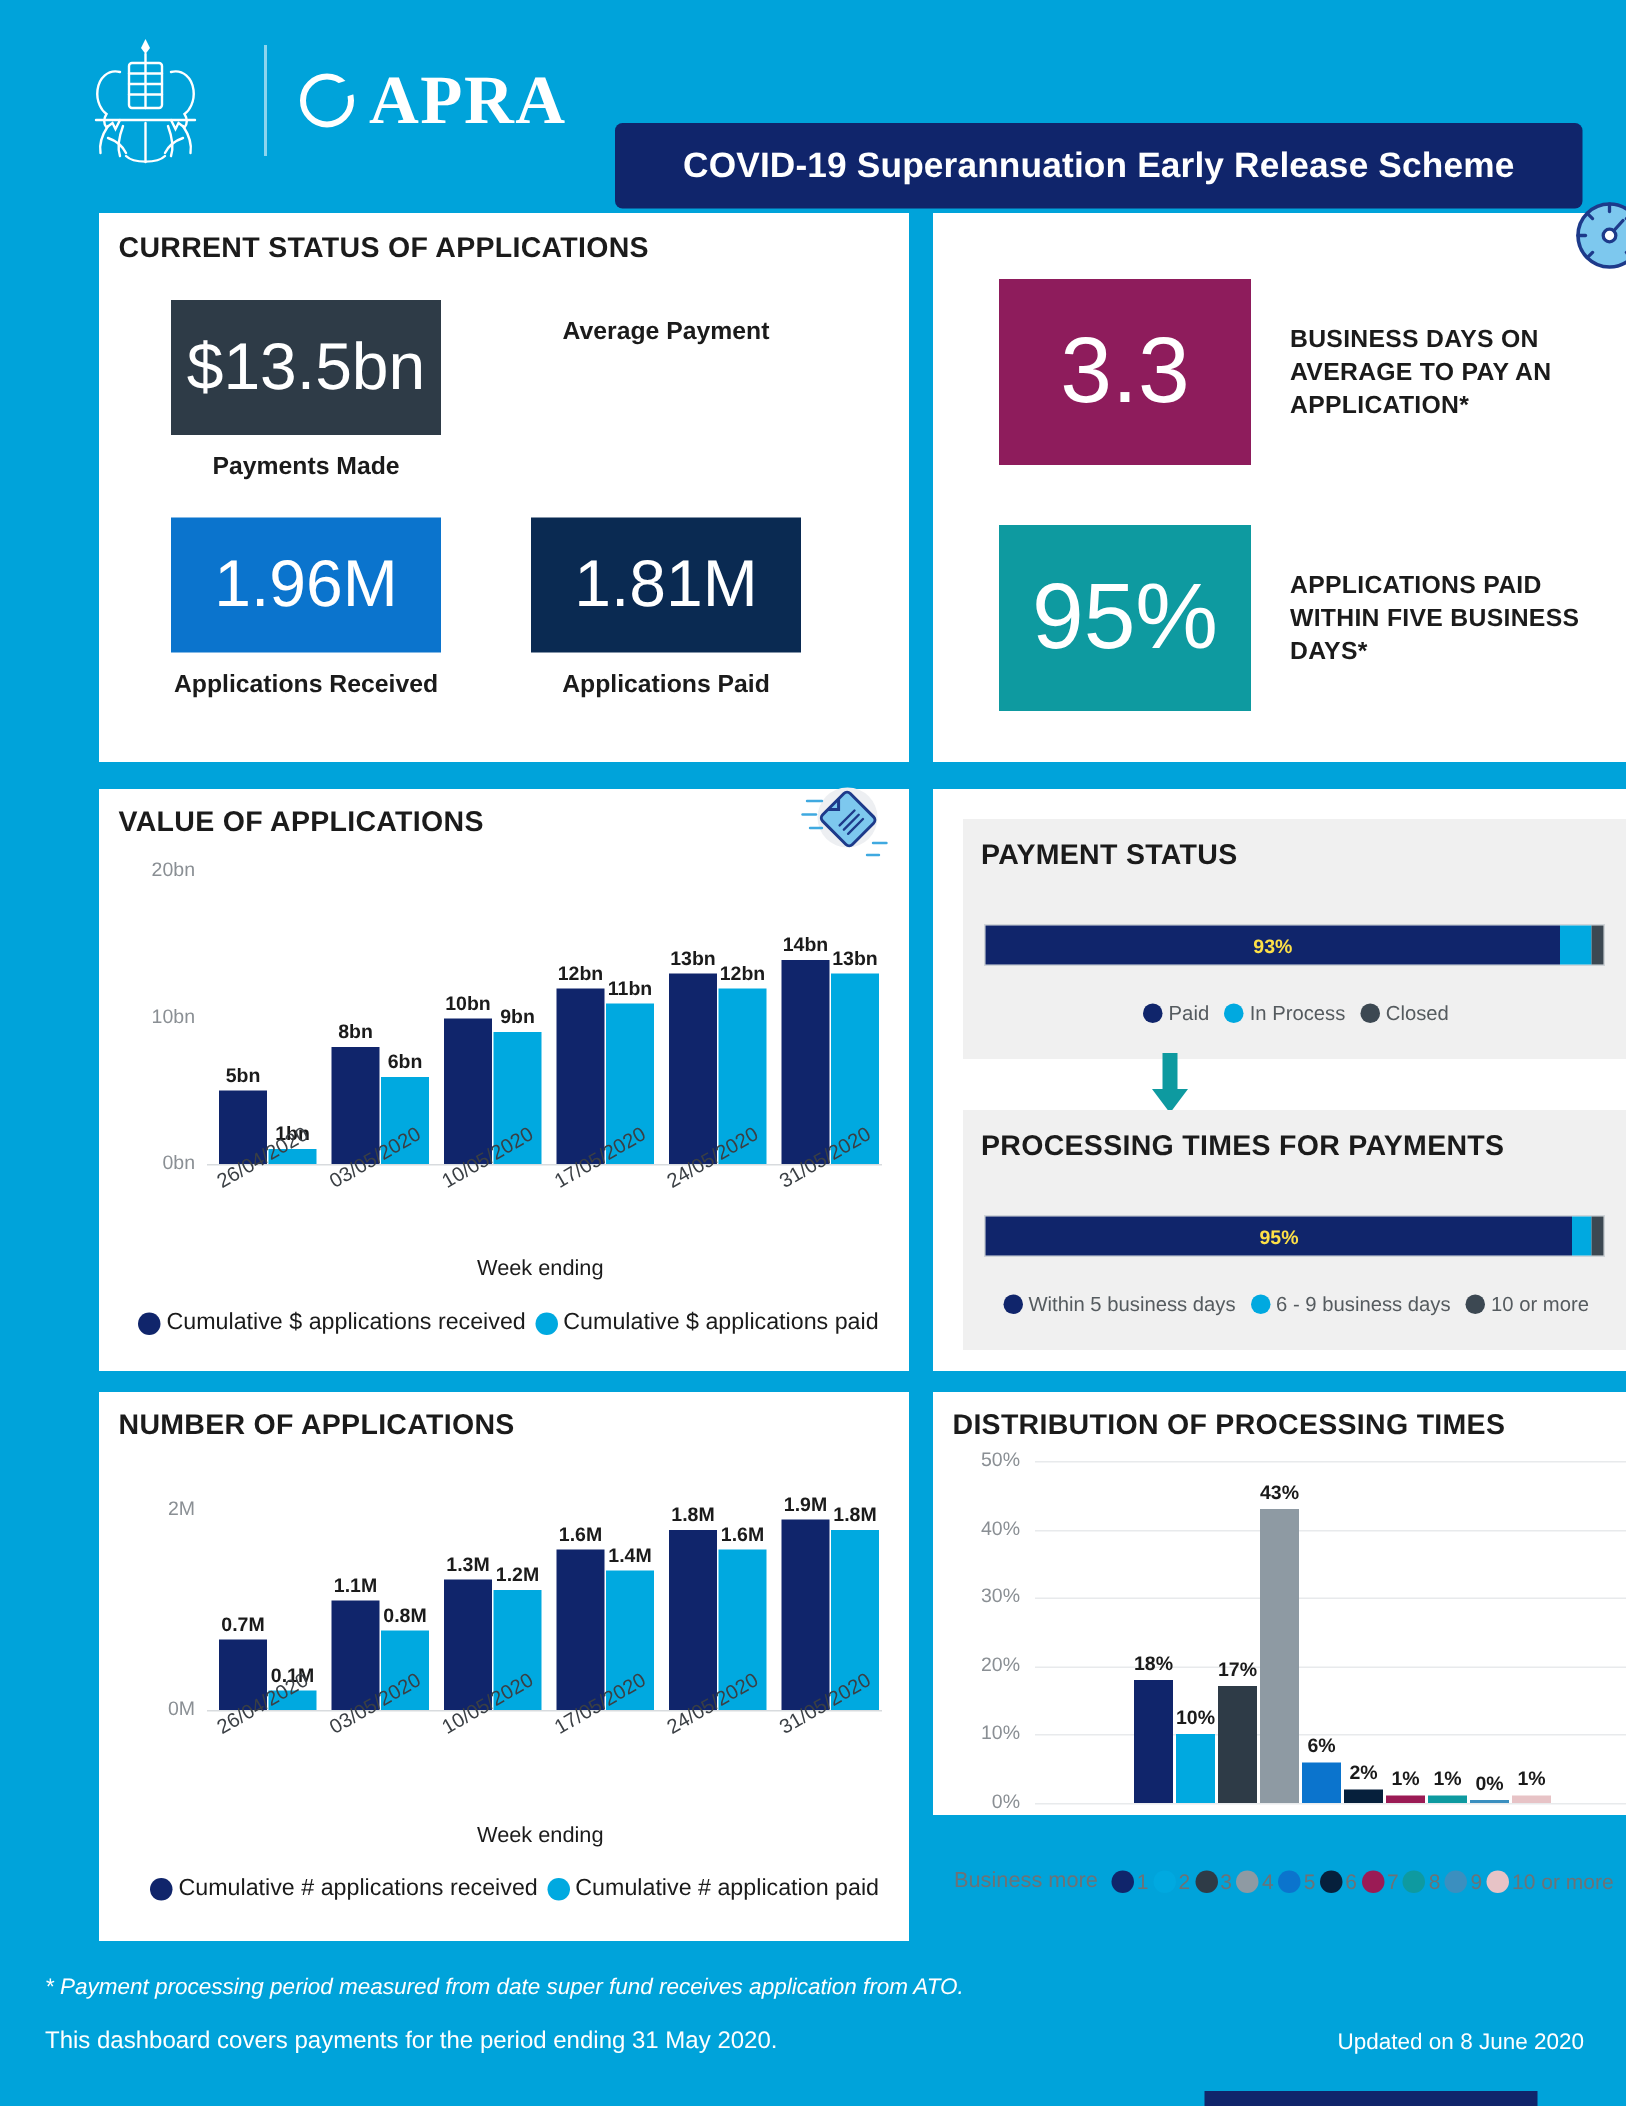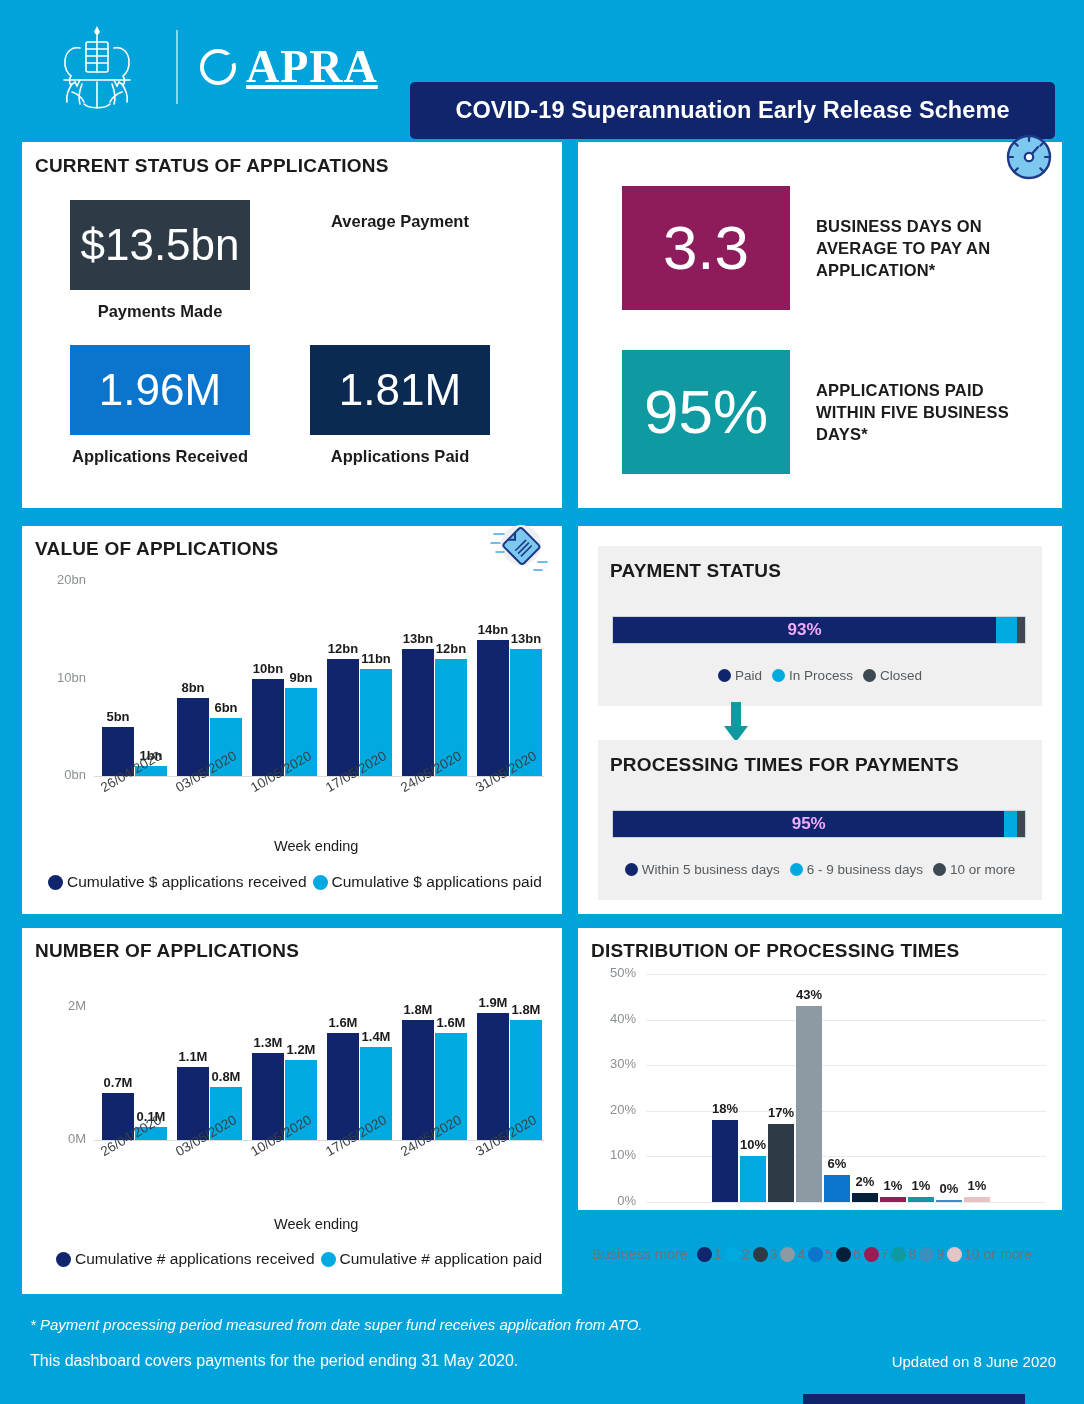--- a/index.html
+++ b/index.html
@@ -30,34 +30,34 @@
   #apra-ring {
     width: 36px; height: 36px; border-radius: 50%;
     border: 4px solid #ffffff; position: relative;
   }
   #apra-ring::after {
     content: ""; position: absolute; right: -3px; top: 2px;
     width: 14px; height: 10px; background: #00A3DA; transform: rotate(-18deg);
   }
   #apra-word {
     color: #fff; font-family: "Liberation Serif", serif;
-    font-size: 46px; font-weight: 700; letter-spacing: 1px; line-height: 1; text-decoration: underline;
+    font-size: 46px; font-weight: 700; letter-spacing: 1px; line-height: 1;
   }
   #title-bar {
     position: absolute; left: 410px; top: 42px; width: 645px; height: 57px;
     background: #10256B; border-radius: 5px;
     display: flex; align-items: center; justify-content: center; margin-top: 40px;
   }
   #title-bar .title-text {
     color: #fff; font-size: 23.5px; font-weight: 700; letter-spacing: .1px;
   }
 
   
   .panel {
-    position: absolute; background: #ffffff;
+    position: absolute; background: #ffffff; margin-left: 44px;
   }
   .panel-title {
     font-size: 19px; font-weight: 700; color: #1b1b1b; letter-spacing: .2px;
   }
 
   
   #panel-status { left: 22px; top: 142px; width: 540px; height: 366px; }
   #panel-status .panel-title { position: absolute; left: 13px; top: 13px; }
   .kpi-grid { position: absolute; left: 48px; top: 58px; width: 470px; }
   .kpi { position: absolute; }
@@ -107,21 +107,21 @@
   #panel-payment { left: 578px; top: 526px; width: 484px; height: 388px; }
   .grey-box { position: absolute; background: #F0F0F0; }
   #box-payment-status { left: 20px; top: 20px; width: 444px; height: 160px; }
   #box-processing-times { left: 20px; top: 214px; width: 444px; height: 160px; }
   .grey-box .panel-title { position: absolute; left: 12px; top: 14px; }
   .stack-bar {
     position: absolute; left: 14px; top: 70px; width: 414px; height: 28px;
     display: flex; border: 1px solid #cfd4d8;
   }
   .seg { height: 100%; display: flex; align-items: center; justify-content: center; }
-  .seg-label { color: #f0abfc; font-size: 17px; font-weight: 700; }
+  .seg-label { color: #fde047; font-size: 13px; font-weight: 700; }
   .bar-legend {
     position: absolute; left: 0; top: 122px; width: 444px;
     display: flex; align-items: center; justify-content: center; gap: 10px;
   }
   .legend-item { display: flex; align-items: center; gap: 4px; }
   .legend-dot { width: 13px; height: 13px; border-radius: 50%; flex: none; }
   .legend-text { font-size: 13.5px; color: #555b5f; white-space: nowrap; }
   #flow-arrow {
     position: absolute; left: 145px; top: 176px; width: 26px; height: 42px;
   }

